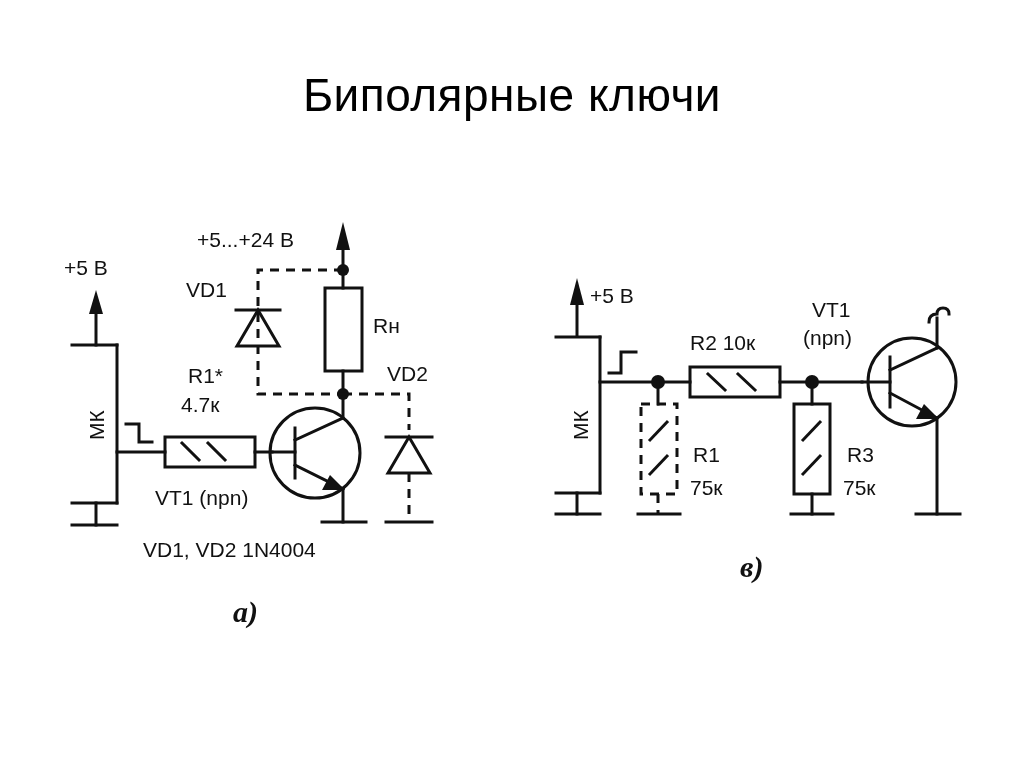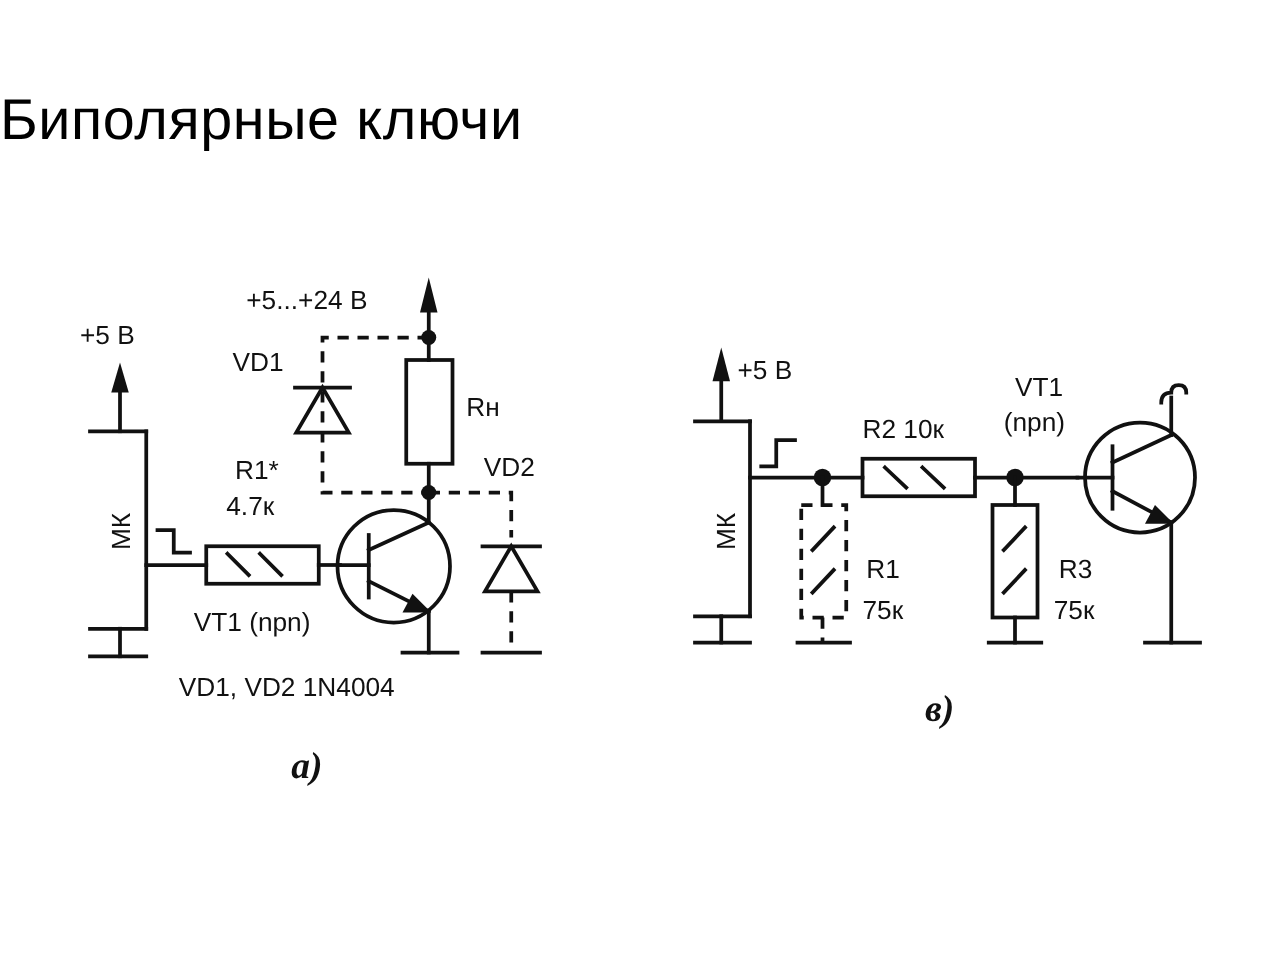--- a/index.html
+++ b/index.html
@@ -1,17 +1,17 @@
 <!DOCTYPE html>
 <html><head>
   <meta charset="utf-8">
   <style>
     html, body { margin: 0; padding: 0; background: #ffffff; }
     body { width: 1024px; height: 767px; position: relative; overflow: hidden; font-family: "Liberation Sans", sans-serif; }
-    .title { position: absolute; left: 0; top: 68px; width: 1024px; font-size: 46px; color: #000; letter-spacing: 0.5px; }
+    .title { position: absolute; left: 0; top: 68px; width: 1024px; text-align: center; font-size: 46px; color: #000; letter-spacing: 0.5px; }
     svg.schem { position: absolute; left: 0; top: 0; }
     .lbl { font-family: "Liberation Sans", sans-serif; font-size: 21px; fill: #111; }
     .cap { font-family: "Liberation Serif", serif; font-size: 30px; font-style: italic; font-weight: bold; fill: #111; }
     .w { stroke: #111; stroke-width: 3; fill: none; stroke-linecap: square; }
     .dash { stroke: #111; stroke-width: 3; fill: none; stroke-dasharray: 9 7; }
     .dot { fill: #111; }
   </style>
 </head>
 <body>
 

